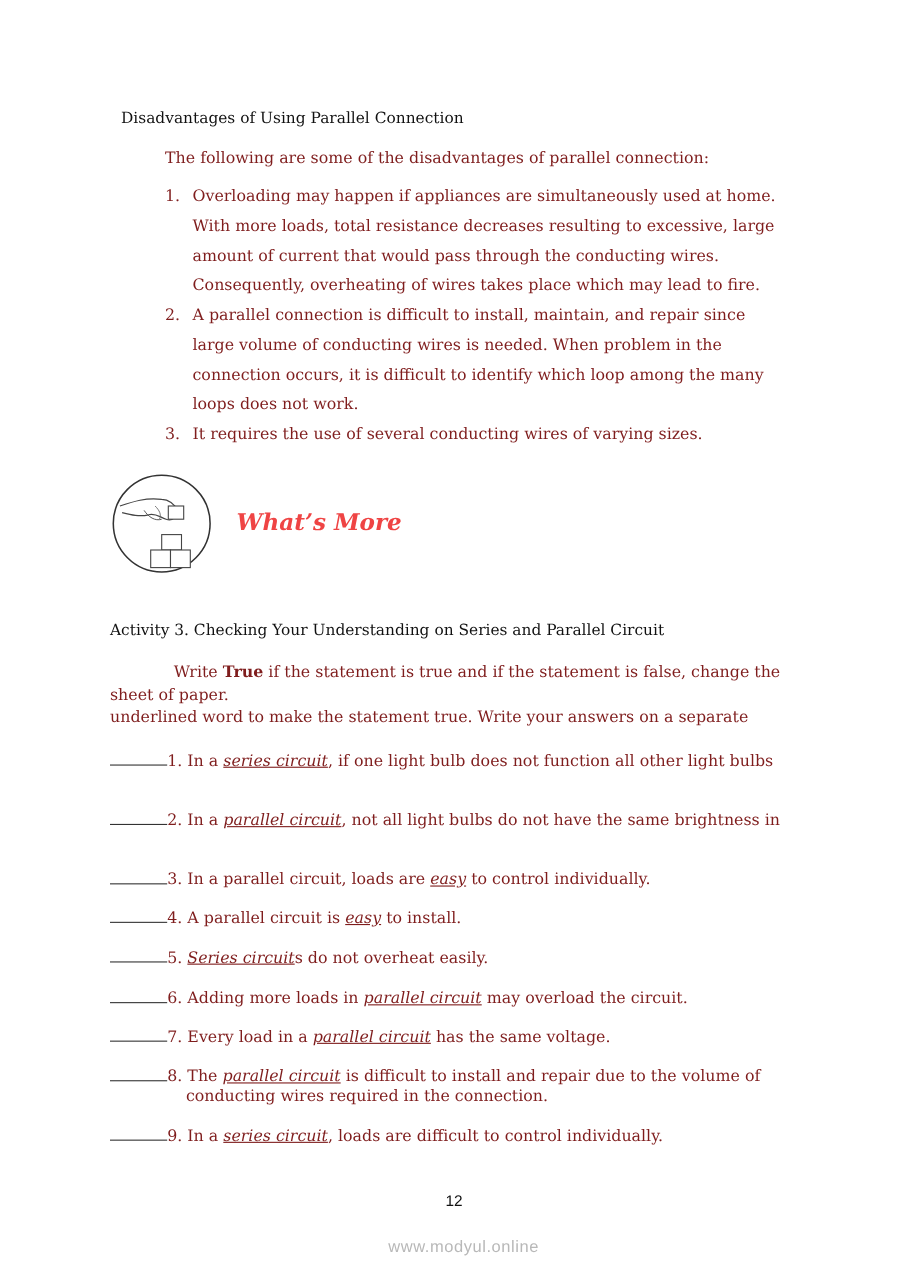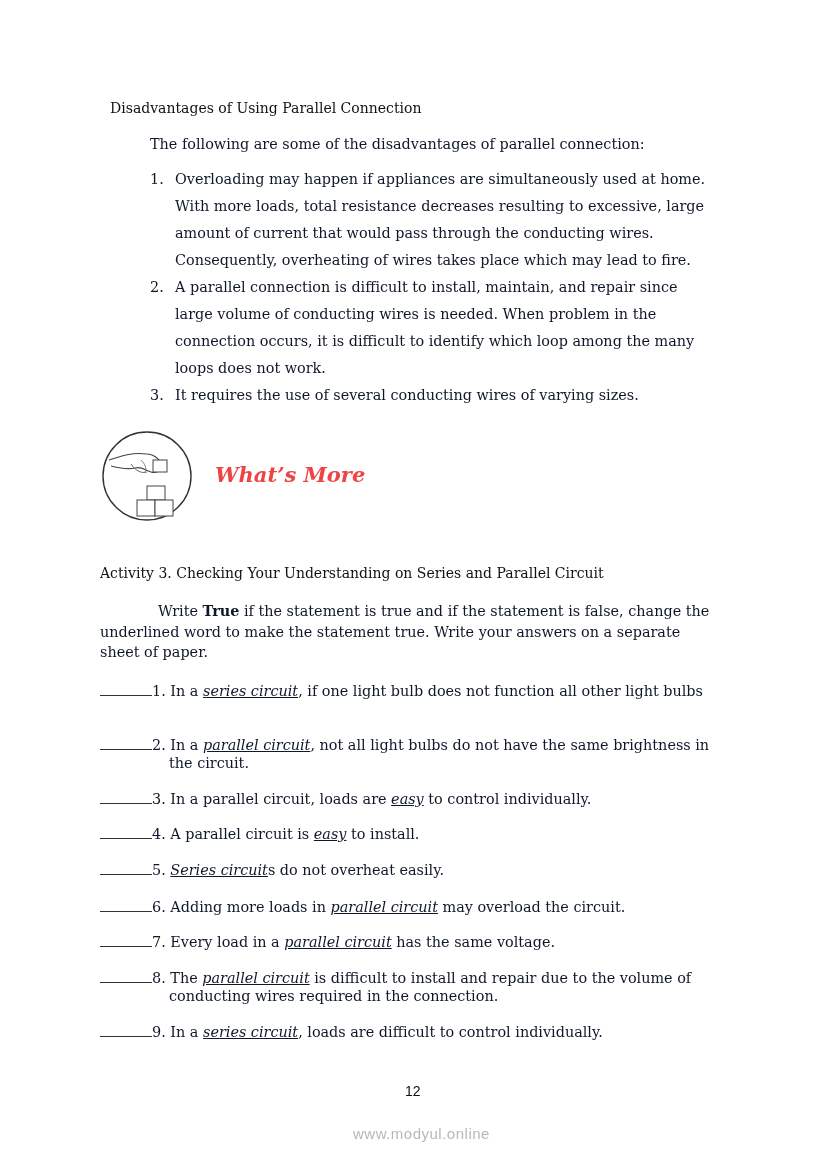--- a/index.html
+++ b/index.html
@@ -1,20 +1,20 @@
 <!DOCTYPE html>
 <html><head>
 <meta charset="utf-8">
 <style>
   html, body { margin: 0; padding: 0; background: #ffffff; }
   body { width: 826px; height: 1169px; position: relative; overflow: hidden;
          font-family: "DejaVu Serif", "Liberation Serif", serif; color: #1a1a1a; }
   .abs { position: absolute; }
   .h-bold { font-family: "DejaVu Serif", serif; font-weight: normal; font-size: 14px; color: #111; }
-  .body-text { font-family: "DejaVu Serif", serif; font-size: 14.4px; color: #0f172a; }
+  .body-text { font-family: "DejaVu Serif", serif; font-size: 14.4px; color: #7f1d1d; }
   .list-num { position: absolute; left: 150px; }
   .list-line { position: absolute; left: 175px; white-space: nowrap; }
   .whats-more { font-family: "DejaVu Serif", serif; font-weight: bold; font-style: italic; font-size: 21px; color: #ef4444; }
   .q-row { position: absolute; left: 100px; font-size: 14.4px; line-height: 18px; }
   .q-blank { display: inline-block; width: 52px; border-bottom: 1px solid #333; height: 14px; vertical-align: baseline; }
   .q-cont { padding-left: 69px; display: block; }
   .ul-it { font-style: italic; text-decoration: underline; }
   .pagenum { font-family: "Liberation Sans", sans-serif; font-size: 14px; color: #111; }
   .watermark { font-family: "Liberation Sans", sans-serif; font-size: 15px; color: #b8b8b8; letter-spacing: 0.5px; margin-left: 16px; }
 </style>
@@ -63,27 +63,27 @@
   </svg>
 </div>
 <div class="abs whats-more" style="left:215px; top:462px;">What’s More</div>
 
 <div class="abs h-bold" style="left:100px; top:565px;">Activity 3. Checking Your Understanding on Series and Parallel Circuit</div>
 
 <div class="abs body-text" style="left:100px; top:601px; width:640px; line-height:20.5px;">
   <div style="padding-left:58px;">
     <span>Write </span><b>True</b><span> if the statement is true and if the statement is false, change the</span>
   </div>
+  <div>sheet of paper.</div>
   <div>underlined word to make the statement true. Write your answers on a separate</div>
-  <div>sheet of paper.</div>
 </div>
 
 <div id="questions">
     <div class="q-row body-text" style="top: 681px;"><span class="q-blank"></span><span>1.</span><span> In a </span><span class="ul-it">series circuit</span><span>, if one light bulb does not function all other light bulbs</span></div>
-    <div class="q-row body-text" style="top: 735px;"><span class="q-blank"></span><span>2.</span><span> In a </span><span class="ul-it">parallel circuit</span><span>, not all light bulbs do not have the same brightness in</span><span class="q-cont">the circuit.</span></div>
+    <div class="q-row body-text" style="top: 735px;"><span class="q-blank"></span><span>2.</span><span> In a </span><span class="ul-it">parallel circuit</span><span>, not all light bulbs do not have the same brightness in</span></div>
     <div class="q-row body-text" style="top: 789px;"><span class="q-blank"></span><span>3.</span><span> In a parallel circuit, loads are </span><span class="ul-it">easy</span><span> to control individually.</span></div>
     <div class="q-row body-text" style="top: 824px;"><span class="q-blank"></span><span>4.</span><span> A parallel circuit is </span><span class="ul-it">easy</span><span> to install.</span></div>
     <div class="q-row body-text" style="top: 860px;"><span class="q-blank"></span><span>5.</span><span> </span><span class="ul-it">Series circuit</span><span>s do not overheat easily.</span></div>
     <div class="q-row body-text" style="top: 897px;"><span class="q-blank"></span><span>6.</span><span> Adding more loads in </span><span class="ul-it">parallel circuit</span><span> may overload the circuit.</span></div>
     <div class="q-row body-text" style="top: 932px;"><span class="q-blank"></span><span>7.</span><span> Every load in a </span><span class="ul-it">parallel circuit</span><span> has the same voltage.</span></div>
     <div class="q-row body-text" style="top: 968px;"><span class="q-blank"></span><span>8.</span><span> The </span><span class="ul-it">parallel circuit</span><span> is difficult to install and repair due to the volume of</span><span class="q-cont">conducting wires required in the connection.</span></div>
     <div class="q-row body-text" style="top: 1022px;"><span class="q-blank"></span><span>9.</span><span> In a </span><span class="ul-it">series circuit</span><span>, loads are difficult to control individually.</span></div>
   </div>
 
 <div class="abs pagenum" style="left:405px; top:1083px;">12</div>

